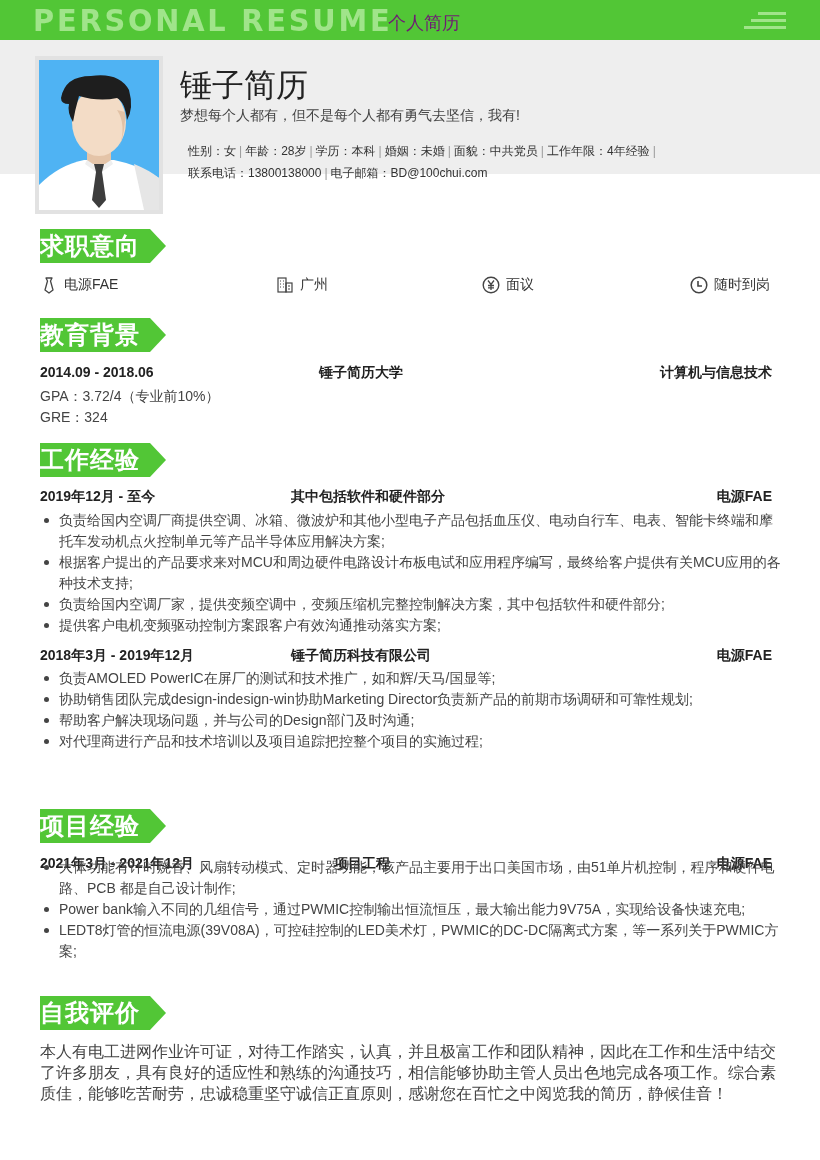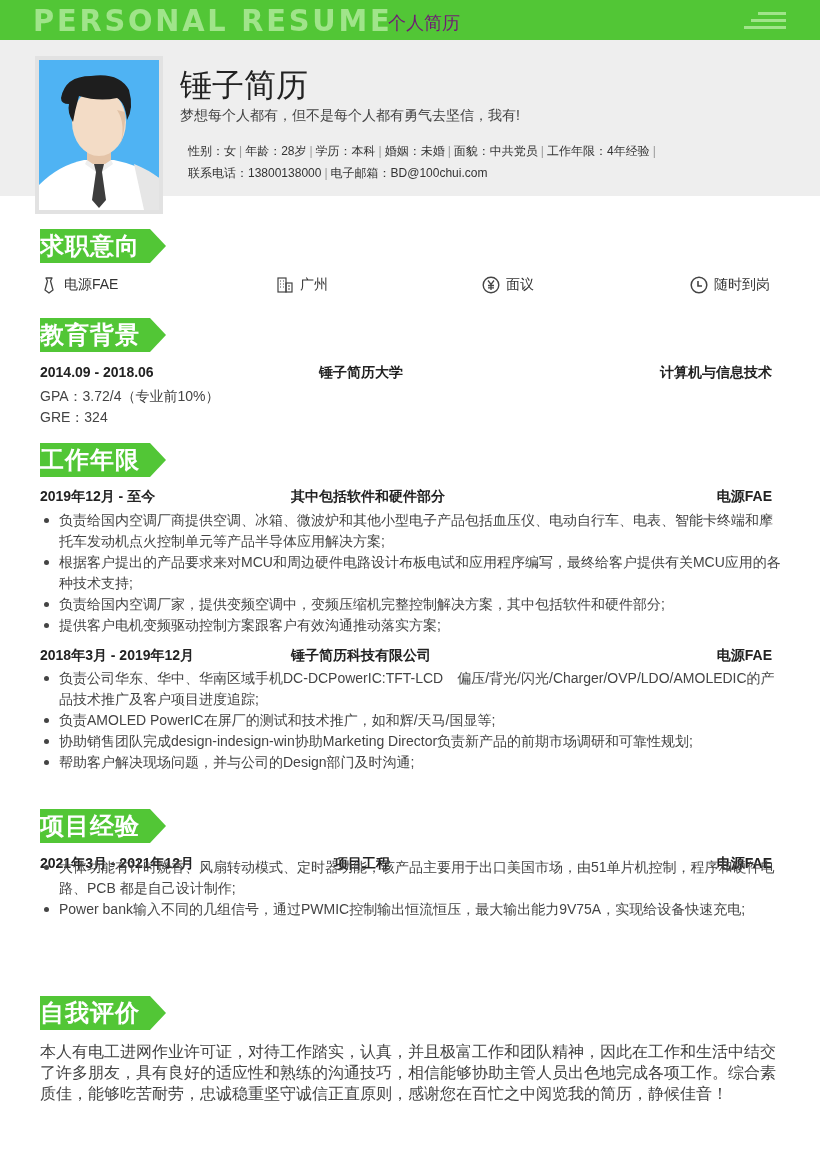--- a/index.html
+++ b/index.html
@@ -5,21 +5,21 @@
   * { margin: 0; padding: 0; box-sizing: border-box; }
   html, body { width: 820px; height: 1160px; background: #ffffff; overflow: hidden; }
   body { font-family: "Liberation Sans", "DejaVu Sans", sans-serif; color: #333; position: relative; }
 
   .topbar { position: absolute; left: 0; top: 0; width: 820px; height: 40px; background: #52c636; }
   .topbar .en { position: absolute; left: 33px; top: 2px; font-size: 31px; font-weight: bold; letter-spacing: 3px; color: #a0e48a; font-family: "DejaVu Sans", sans-serif; transform: scaleX(0.93); transform-origin: left center; }
   .topbar .cn { position: absolute; left: 388px; top: 11px; font-size: 18px; color: #701a75; }
   .topbar .menu { position: absolute; left: 744px; top: 12px; width: 42px; height: 18px; cursor: pointer; }
   .topbar .menu span { position: absolute; right: 0; height: 3px; background: #a0e48a; }
 
-  .header { position: absolute; left: 0; top: 40px; width: 820px; height: 156px; background: #eeeeee; }
+  .header { position: absolute; left: 0; top: 40px; width: 820px; height: 134px; background: #eeeeee; }
   .photo-frame { position: absolute; left: 35px; top: 16px; width: 128px; height: 158px; background: #e2e2e2; padding: 4px; }
   .photo { width: 120px; height: 150px; background: #4fb3f3; position: relative; overflow: hidden; }
   .name { position: absolute; left: 180px; top: 24px; font-size: 32px; color: #222; }
   .motto { position: absolute; left: 180px; top: 67px; font-size: 14px; color: #444; }
   .info { position: absolute; left: 188px; top: 100px; font-size: 12px; color: #333; line-height: 22px; width: 600px; }
   .info .sep { color: #999; margin: 0 3px; }
 
   .section-head { position: absolute; left: 40px; height: 34px; }
   .section-head .tag { position: absolute; left: 0; top: 0; height: 34px; width: 110px; background: #52c636; color: #fff; font-size: 24px; font-weight: bold; line-height: 34px; letter-spacing: 1px; }
   .section-head .arrow { position: absolute; left: 110px; top: 0; width: 0; height: 0; border-top: 17px solid transparent; border-bottom: 17px solid transparent; border-left: 16px solid #52c636; }
@@ -123,57 +123,58 @@
 </div>
 <div class="row" style="top:364px;">
   <span class="c1">2014.09 - 2018.06</span>
   <span class="c2" style="left:279px;">锤子简历大学</span>
   <span class="c3">计算机与信息技术</span>
 </div>
 <div class="plain" style="top:386px;">GPA：3.72/4（专业前10%）</div>
 <div class="plain" style="top:407px;">GRE：324</div>
 
 <div class="section-head" style="top:443px;">
-  <div class="tag">工作年限</div>
+  <div class="tag">工作经验</div>
   <div class="arrow"></div>
 </div>
 <div class="row" style="top:488px;text-decoration:underline;">
   <span class="c1">2019年12月 - 至今</span>
   <span class="c2" style="left:251px;">其中包括软件和硬件部分</span>
   <span class="c3">电源FAE</span>
 </div>
 <ul class="bullets" style="top:510px;">
   <li>负责给国内空调厂商提供空调、冰箱、微波炉和其他小型电子产品包括血压仪、电动自行车、电表、智能卡终端和摩托车发动机点火控制单元等产品半导体应用解决方案;</li>
   <li>根据客户提出的产品要求来对MCU和周边硬件电路设计布板电试和应用程序编写，最终给客户提供有关MCU应用的各种技术支持;</li>
   <li>负责给国内空调厂家，提供变频空调中，变频压缩机完整控制解决方案，其中包括软件和硬件部分;</li>
   <li>提供客户电机变频驱动控制方案跟客户有效沟通推动落实方案;</li>
 </ul>
 <div class="row" style="top:647px;">
   <span class="c1">2018年3月 - 2019年12月</span>
   <span class="c2" style="left:251px;">锤子简历科技有限公司</span>
   <span class="c3">电源FAE</span>
 </div>
 <ul class="bullets" style="top:668px;">
-  <li>负责公司华东、华中、华南区域手机DC-DCPowerIC:TFT-LCD　偏压/背光/闪光/Charger/OVP/LDO/AMOLEDIC的产品技术推广及客户项目进度追踪;</li>
   <li>负责AMOLED PowerIC在屏厂的测试和技术推广，如和辉/天马/国显等;</li>
   <li>协助销售团队完成design-indesign-win协助Marketing Director负责新产品的前期市场调研和可靠性规划;</li>
   <li>帮助客户解决现场问题，并与公司的Design部门及时沟通;</li>
+  <li>对代理商进行产品和技术培训以及项目追踪把控整个项目的实施过程;</li>
 </ul>
 
 <div class="section-head" style="top:809px;">
   <div class="tag">项目经验</div>
   <div class="arrow"></div>
 </div>
 <div class="row" style="top:855px;">
   <span class="c1">2021年3月 - 2021年12月</span>
   <span class="c2" style="left:294px;">项目工程</span>
   <span class="c3">电源FAE</span>
 </div>
 <ul class="bullets" style="top:857px;">
   <li>大体功能有计时烧香、风扇转动模式、定时器功能，该产品主要用于出口美国市场，由51单片机控制，程序和硬件电路、PCB 都是自己设计制作;</li>
   <li>Power bank输入不同的几组信号，通过PWMIC控制输出恒流恒压，最大输出能力9V75A，实现给设备快速充电;</li>
+  <li>LEDT8灯管的恒流电源(39V08A)，可控硅控制的LED美术灯，PWMIC的DC-DC隔离式方案，等一系列关于PWMIC方案;</li>
 </ul>
 
 <div class="section-head" style="top:996px;">
   <div class="tag">自我评价</div>
   <div class="arrow"></div>
 </div>
 <div class="self">本人有电工进网作业许可证，对待工作踏实，认真，并且极富工作和团队精神，因此在工作和生活中结交了许多朋友，具有良好的适应性和熟练的沟通技巧，相信能够协助主管人员出色地完成各项工作。综合素质佳，能够吃苦耐劳，忠诚稳重坚守诚信正直原则，感谢您在百忙之中阅览我的简历，静候佳音！</div>
 
 </body></html>

